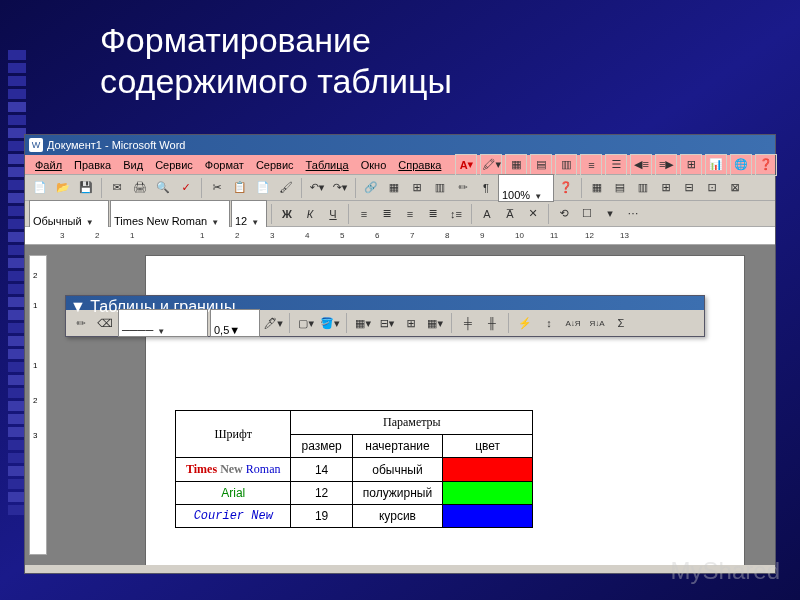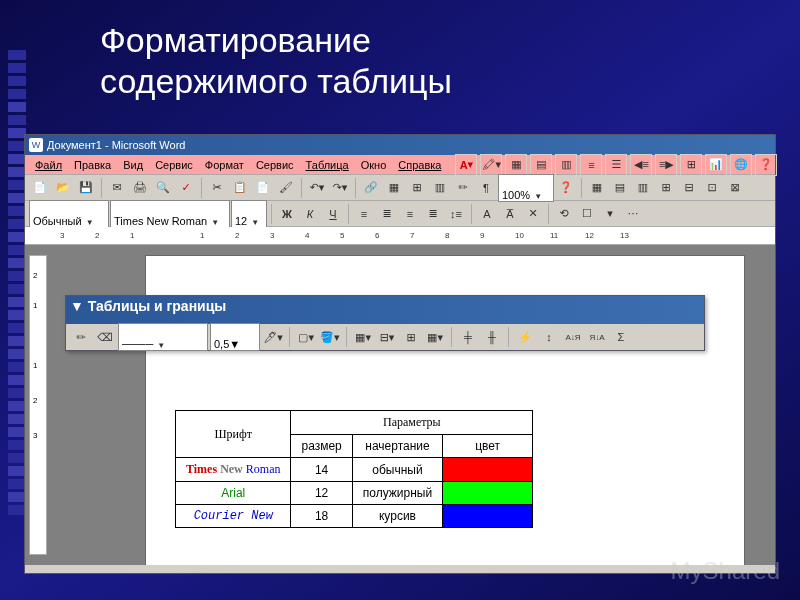--- a/index.html
+++ b/index.html
@@ -22,21 +22,21 @@
 .tsep { width: 1px; height: 20px; background: #aaa; margin: 0 3px; }
 .tsel { height: 28px; background: #fff; border: 1px solid #888; font-size: 11px; padding: 0 3px; display: flex; align-items: flex-end; }
 .tsel .arr { margin-left: 4px; font-size: 8px; color: #333; }
 .ruler { height: 18px; background: #fff; border-bottom: 1px solid #aaa; font-size: 8px; color: #333; position: relative; display: flex; align-items: center; padding-left: 30px; }
 .ruler-mark { position: absolute; font-size: 8px; }
 .doc-area { background: #808080; height: 320px; position: relative; overflow: hidden; }
 .doc-page { position: absolute; left: 120px; top: 10px; width: 600px; height: 400px; background: #fff; border: 1px solid #666; }
 .vruler { position: absolute; left: 4px; top: 10px; width: 18px; height: 300px; background: #fff; border: 1px solid #aaa; font-size: 8px; }
 .vruler span { position: absolute; left: 3px; transform: rotate(0); font-size: 8px; }
 .float-toolbar { position: absolute; left: 40px; top: 50px; width: 640px; background: #d4d0c8; border: 1px solid #556; box-shadow: 2px 2px 4px rgba(0,0,0,0.3); }
-.ft-title { height: 28px; background: linear-gradient(to right, #2b5797, #3c6fb0); color: #fff; font-size: 14px; padding: 2px 4px; font-weight: bold; }
+.ft-title { height: 14px; background: linear-gradient(to right, #2b5797, #3c6fb0); color: #fff; font-size: 16px; padding: 2px 4px; font-weight: normal; }
 .ft-body { height: 26px; display: flex; align-items: center; padding: 0 4px; gap: 2px; }
 .content-table { position: absolute; left: 150px; top: 165px; border-collapse: collapse; font-size: 12px; }
 .content-table td, .content-table th { border: 1px solid #000; padding: 4px 10px; text-align: center; background: #fff; font-weight: normal; }
 .content-table .hdr { font-family: "Times New Roman"; }
 .font-tnr span.p1 { color: #cc0000; font-family: "Times New Roman"; font-weight: bold; }
 .font-tnr span.p2 { color: #737373; font-family: "Times New Roman"; font-weight: bold; margin-top: 17px; }
 .font-tnr span.p3 { color: #0000cc; font-family: "Times New Roman"; font-weight: normal; }
 .font-arial { color: #008800; font-weight: bold; font-family: Arial; text-align: left; margin-top: 48px; }
 .font-courier { color: #0000cc; font-style: italic; font-family: "Courier New"; text-align: left; }
 .col-red { background: #ff0000 !important; }
@@ -283,21 +283,21 @@
           <td class="col-red" style="width:90px"></td>
         </tr>
         <tr>
           <td class="font-arial">Arial</td>
           <td>12</td>
           <td>полужирный</td>
           <td class="col-green"></td>
         </tr>
         <tr>
           <td class="font-courier">Courier New</td>
-          <td>18</td>
+          <td>19</td>
           <td>курсив</td>
           <td class="col-blue"></td>
         </tr>
       </tbody>
         </table>
     </div>
   </div>
 
   <div class="watermark">MyShared</div>
 </div>

